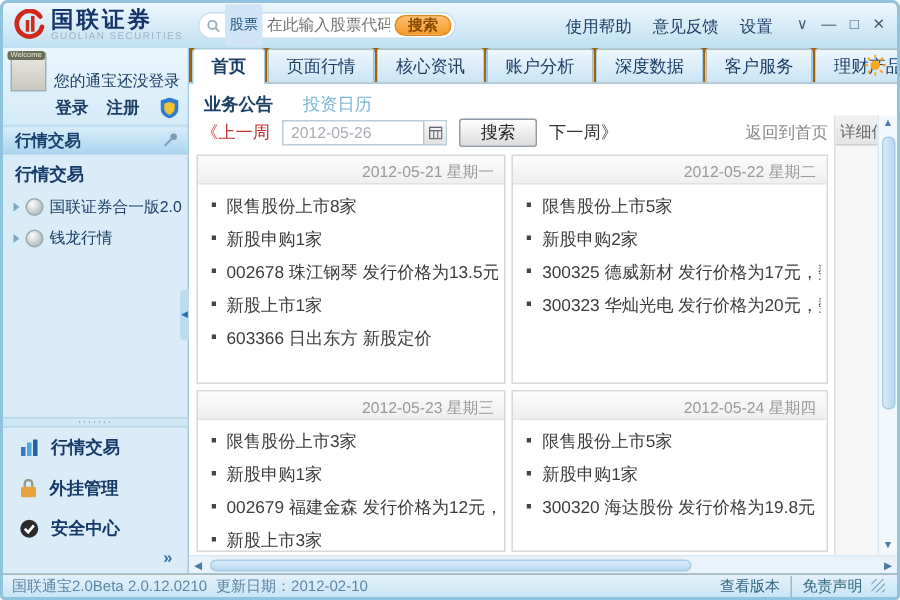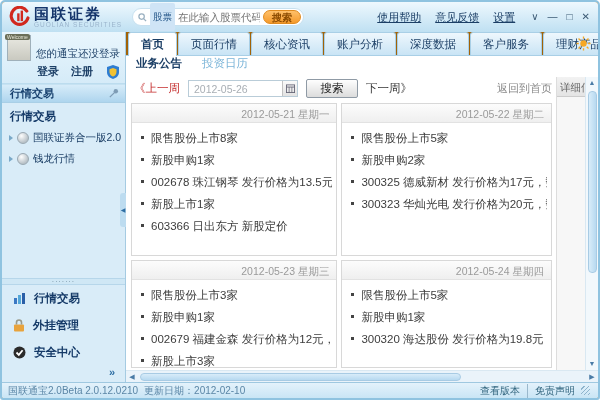--- a/index.html
+++ b/index.html
@@ -13,21 +13,21 @@
   .logo { display:flex; align-items:center; gap:4px; }
   .logo-txt .cn { font-size:15px; font-weight:bold; color:#15356b; letter-spacing:2px; line-height:14px; }
   .logo-txt .en { font-size:6.5px; color:#9ab4cc; letter-spacing:1px; }
   .searchbox { margin-left:10px; width:172px; height:18px; background:#fff; border:1px solid #c7e0ef;
                border-radius:9px; display:flex; align-items:center; padding:0 2px 0 5px; gap:3px; }
   .search-cat { font-size:9.5px; background:#cfe4f6; color:#27588a; padding:8px 3px; border-radius:2px; line-height:12px; }
   .searchbox input { flex:1; min-width:0; border:none; outline:none; font-size:10.5px; color:#666; background:transparent; }
   .search-btn { height:14px; border:1px solid #e08b1f; border-radius:7px; background:linear-gradient(#ffc06a,#f59a2b);
                 color:#8a4a00; font-size:10px; font-weight:bold; padding:0 8px; line-height:11px; cursor:pointer; }
   .tb-menu { margin-left:auto; display:flex; gap:14px; }
-  .tb-menu span { font-size:11px; color:#1c3f66; cursor:pointer;text-decoration:underline; }
+  .tb-menu span { font-size:11px; color:#1c3f66; cursor:pointer; }
   .win-controls { display:flex; gap:9px; margin-left:16px; }
   .win-controls span { font-size:10px; color:#3c5a74; cursor:pointer; line-height:10px; }
 
   
   .body { position:absolute; top:30px; bottom:16px; left:0; right:0; display:flex; }
 
   
   .sidebar { width:124px; background:#d9ecf8; border-right:1px solid #a5cbe2; display:flex; flex-direction:column; position:relative; }
   .login-box { padding:3px 5px 4px; background:linear-gradient(#e9f6fd,#d5ebf8); border-bottom:1px solid #bcdcee; }
   .login-row1 { display:flex; align-items:flex-end; gap:5px; }
@@ -55,21 +55,21 @@
                      color:#2d6da3; font-size:6px; line-height:34px; text-align:center; cursor:pointer; }
 
   
   .main { flex:1; display:flex; flex-direction:column; min-width:0; }
   .tabbar { height:23px; display:flex; align-items:flex-end; padding-left:2px; position:relative; }
   .tab { font-size:11.5px; color:#1c3f66; background:linear-gradient(#eef7fd,#c9e4f5); border:1px solid #a9cfe6; border-bottom:none;
          border-radius:3px 3px 0 0; padding:4px 12px 3px; margin-right:1px; cursor:pointer; white-space:nowrap; position:relative; }
   .tab.active { background:#fff; font-weight:bold; z-index:2; margin-bottom:-1px; padding-bottom:4px; }
   .sun { position:absolute; right:7px; top:4px; cursor:pointer; }
   .content-white { flex:1; background:#fff; border-top:1px solid #a9cfe6; display:flex; flex-direction:column; min-height:0; }
-  .subnav { height:21px; display:flex; align-items:flex-start; gap:20px; padding-left:10px; }
+  .subnav { height:21px; display:flex; align-items:flex-end; gap:20px; padding-left:10px; }
   .subtab { font-size:11.5px; color:#7ab4d8; cursor:pointer; }
   .subtab.active { color:#1c3f66; font-weight:bold; }
   .midrow { flex:1; display:flex; min-height:0; }
   .left-col { flex:1; display:flex; flex-direction:column; min-width:0; }
   .toolbar { height:23px; display:flex; align-items:center; gap:8px; padding:0 4px 0 8px; flex:none; }
   .tb-prev { font-size:11.5px; color:#c53030; cursor:pointer; white-space:nowrap; }
   .datebox { width:110px; height:17px; border:1px solid #b9ccd8; background:#fff; display:flex; align-items:center; }
   .datebox input { flex:1; min-width:0; border:none; outline:none; font-size:10.5px; color:#a8aeb4; padding-left:5px; background:transparent; }
   .cal-btn { width:15px; height:15px; background:linear-gradient(#fafafa,#e2e2e2); border-left:1px solid #c2c2c2;
              display:flex; align-items:center; justify-content:center; cursor:pointer; flex:none; }

